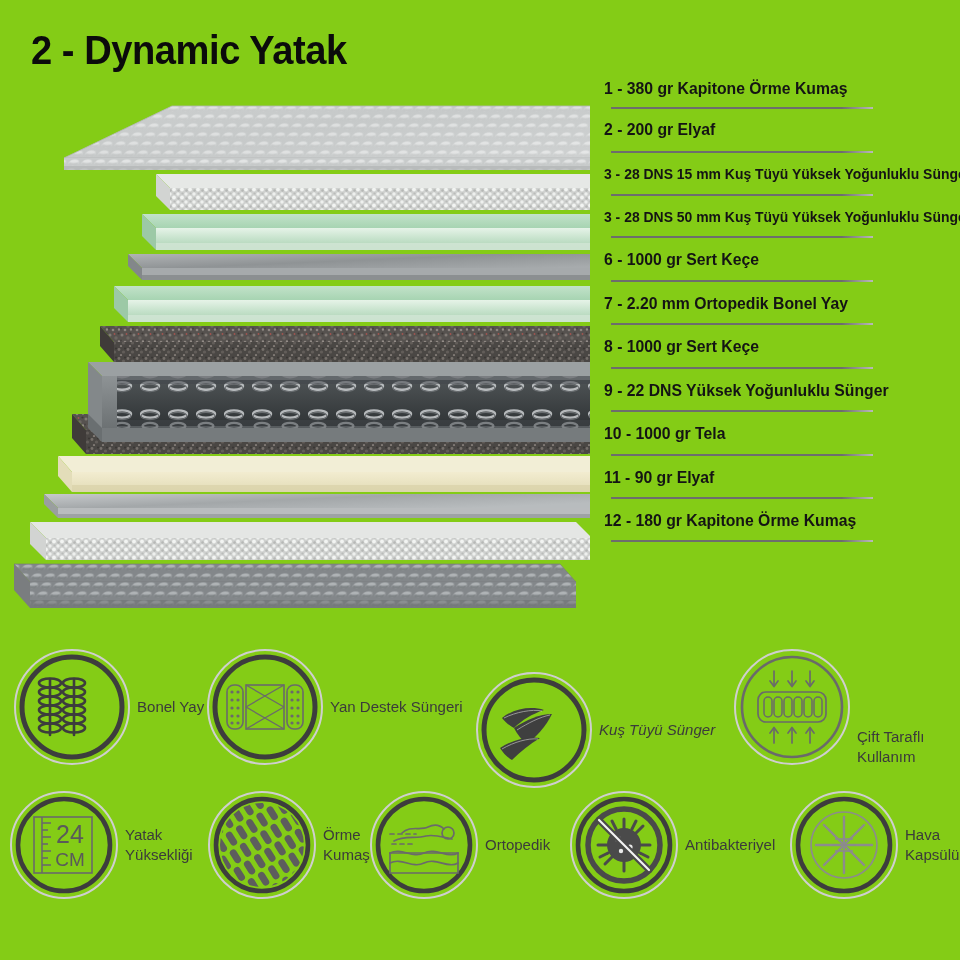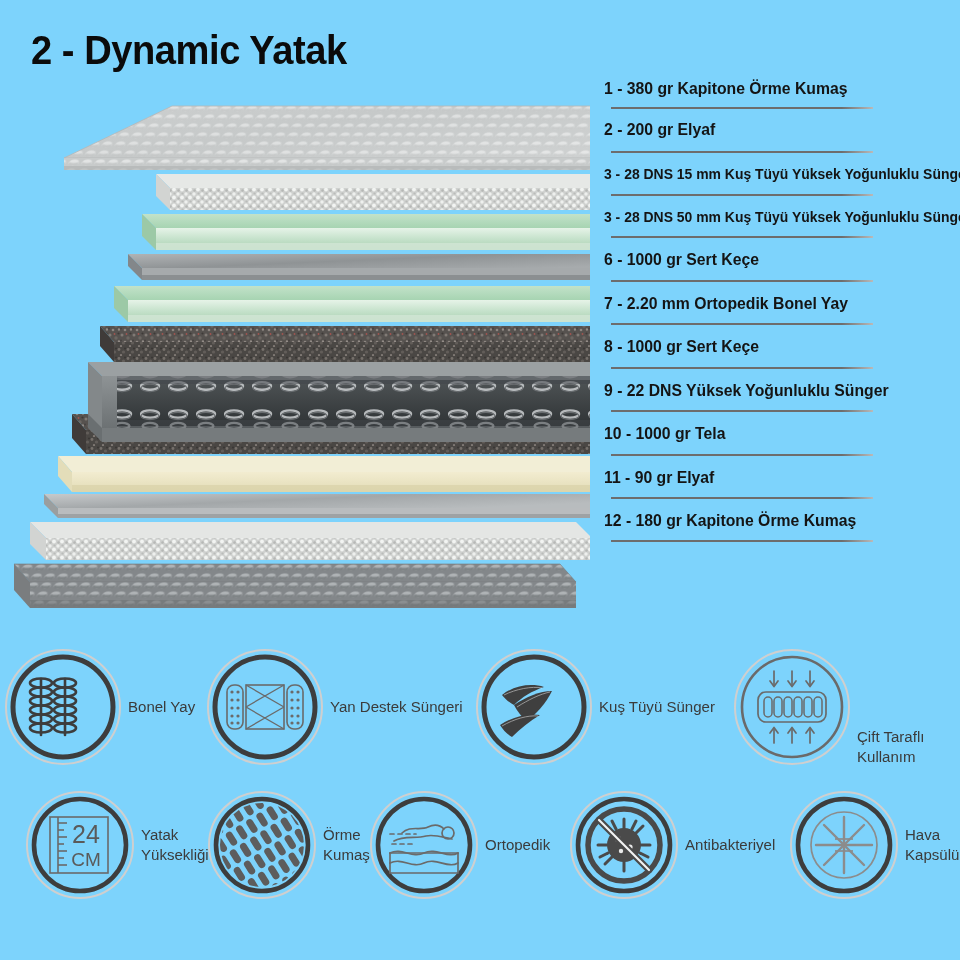--- a/index.html
+++ b/index.html
@@ -4,21 +4,21 @@
 <style>
   html, body {
     margin: 0;
     padding: 0;
     background: #ffffff;
   }
   #page {
     position: relative;
     width: 960px;
     height: 960px;
-    background: #7dd3fc;
+    background: #84cc16;
     overflow: hidden;
     font-family: "Liberation Sans", sans-serif;
     -webkit-font-smoothing: antialiased;
   }
 
   
   #page-title {
     position: absolute;
     left: 31px;
     top: 26px;
@@ -345,21 +345,21 @@
     <div class="spec-row">
       <div class="spec-text" style="font-size:16.5px;">11 - 90 gr Elyaf</div>
       <div class="spec-sep" style="margin-top:12px;margin-bottom:13px;"></div>
     </div>
     <div class="spec-row">
       <div class="spec-text" style="font-size:16.5px;">12 - 180 gr Kapitone Örme Kumaş</div>
       <div class="spec-sep" style="margin-top:11px;"></div>
     </div>
   </div>
 
-  <div class="badge" style="left:3px; top:647px;">
+  <div class="badge" style="left:12px; top:647px;">
     <div class="badge-circle">
       <svg width="120" height="120" viewBox="0 0 120 120">
         <circle cx="60" cy="60" r="57" fill="none" stroke="#cfcfcf" stroke-width="2"></circle>
         <circle cx="60" cy="60" r="50" fill="none" stroke="#3d3d3d" stroke-width="5"></circle>
         <g stroke="#3d3d3d" stroke-width="2.6" fill="none" stroke-linecap="round">
           <line x1="38" y1="32" x2="38" y2="88"></line>
           <line x1="62" y1="32" x2="62" y2="88"></line>
           <g>
             <ellipse cx="38" cy="36" rx="11" ry="4.5"></ellipse>
             <ellipse cx="38" cy="45" rx="11" ry="4.5"></ellipse>
@@ -415,21 +415,21 @@
               <circle cx="93" cy="69" r="1.6"></circle>
             <circle cx="87" cy="76" r="1.6"></circle>
               <circle cx="93" cy="76" r="1.6"></circle>
           </g>
         </g>
       </svg>
     </div>
     <div class="badge-label">Yan Destek Süngeri</div>
   </div>
 
-  <div class="badge" style="left:474px; top:647px;">
+  <div class="badge" style="left:474px; top:670px;font-style:italic;">
     <div class="badge-circle">
       <svg width="120" height="120" viewBox="0 0 120 120">
         <circle cx="60" cy="60" r="57" fill="none" stroke="#cfcfcf" stroke-width="2"></circle>
         <circle cx="60" cy="60" r="50" fill="none" stroke="#3d3d3d" stroke-width="5"></circle>
         <g fill="#3f3f3f">
           <path d="M28,48 C40,38 58,36 70,40 C58,44 48,50 40,58 C36,56 31,52 28,48 Z"></path>
           <path d="M40,58 C52,50 66,44 78,44 C72,56 62,68 52,74 C48,70 43,64 40,58 Z"></path>
           <path d="M26,78 C38,70 54,66 66,68 C56,74 46,82 38,90 C33,87 29,83 26,78 Z"></path>
         </g>
         <g stroke="#ffffff" stroke-width="0.9" opacity="0.5" fill="none">
@@ -476,21 +476,21 @@
             <line x1="78" y1="96" x2="78" y2="82"></line>
               <path d="M74,86 L78,80.5 L82,86"></path>
           </g>
         </g>
       </svg>
     </div>
     <div class="badge-label">Çift Taraflı
 Kullanım</div>
   </div>
 
-  <div class="badge" style="left:24px; top:789px;">
+  <div class="badge" style="left:8px; top:789px;">
     <div class="badge-circle">
       <svg width="112" height="112" viewBox="0 0 112 112">
         <circle cx="56" cy="56" r="53" fill="none" stroke="#cfcfcf" stroke-width="2"></circle>
         <circle cx="56" cy="56" r="46" fill="none" stroke="#3d3d3d" stroke-width="4.6"></circle>
         <g stroke="#6a6a6a" stroke-width="1.6" fill="none">
           <rect x="26" y="28" width="58" height="56"></rect>
           <line x1="34" y1="28" x2="34" y2="84"></line>
           <line x1="34" y1="34" x2="43" y2="34"></line>
           <line x1="34" y1="41" x2="40" y2="41"></line>
           <line x1="34" y1="48" x2="43" y2="48"></line>

